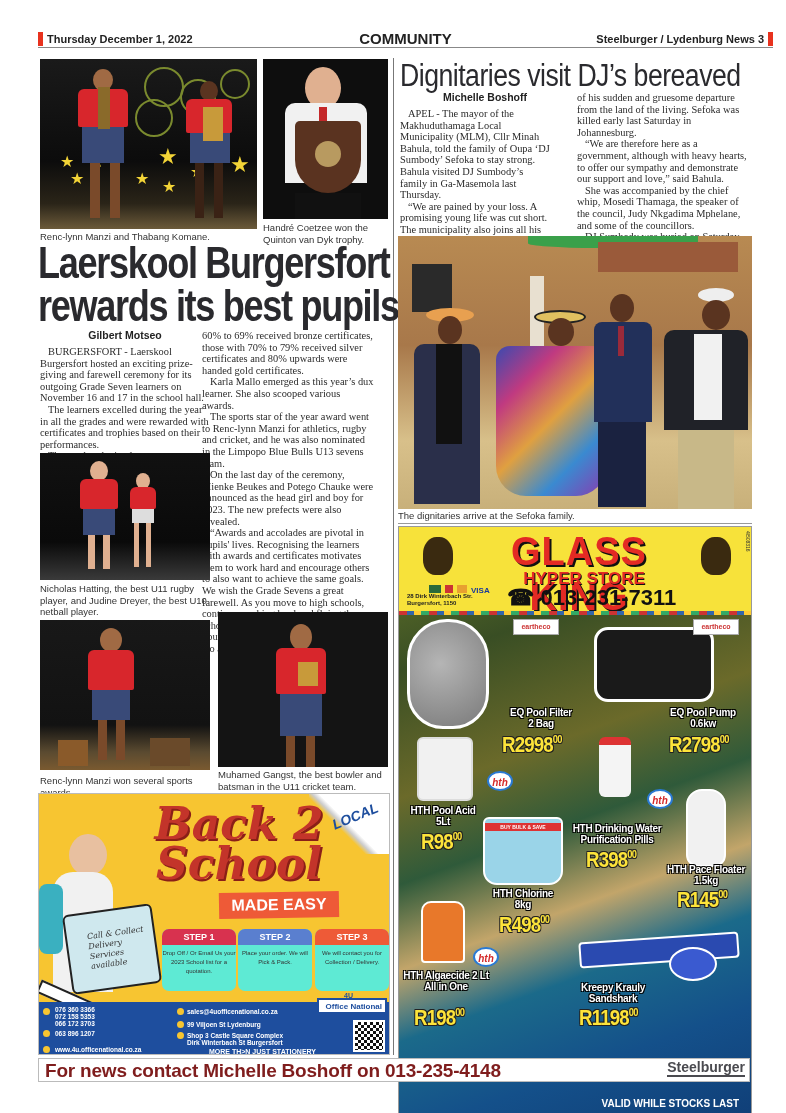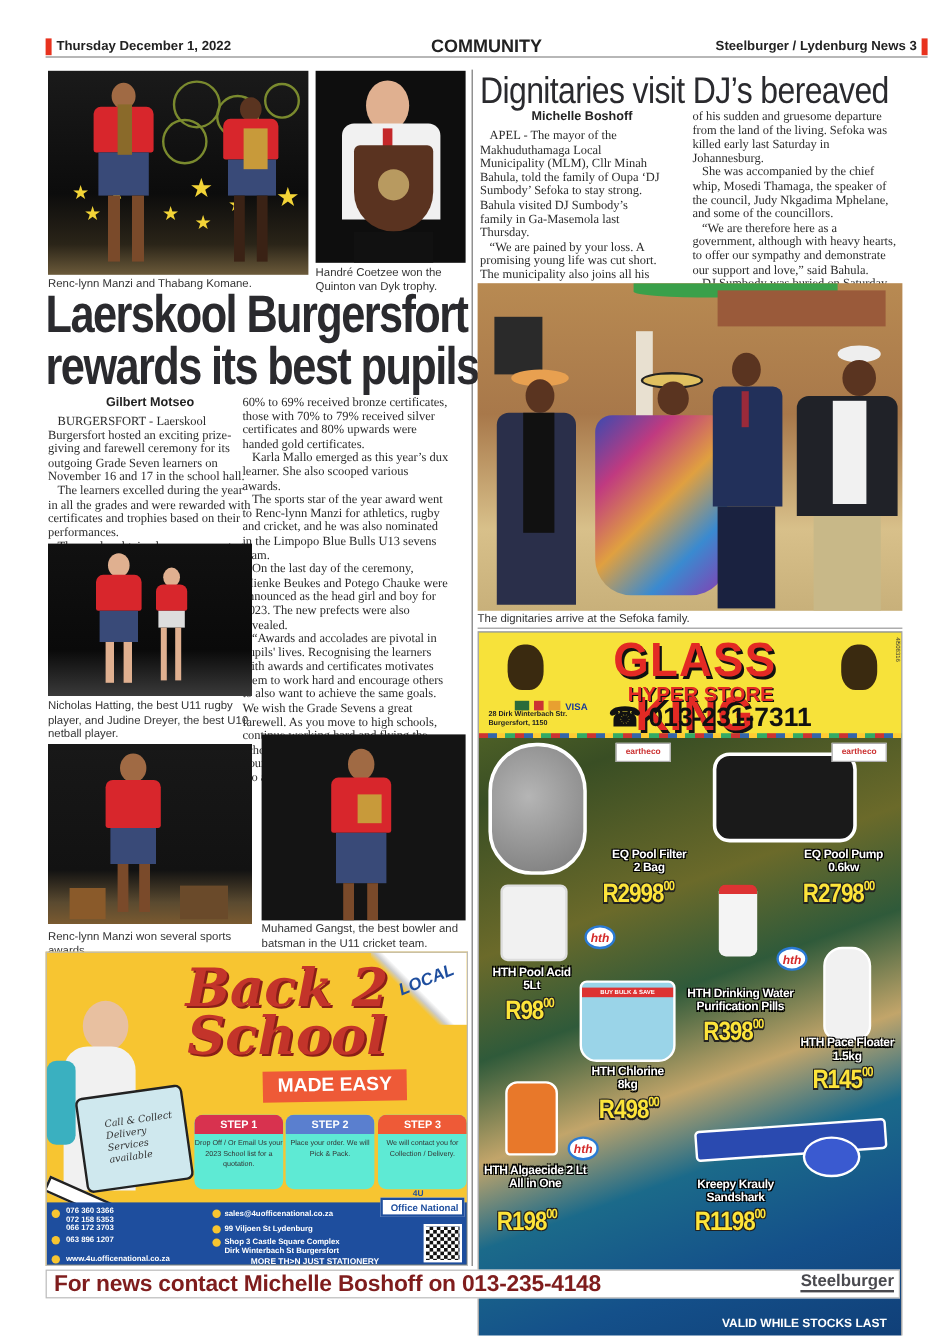--- a/index.html
+++ b/index.html
@@ -127,22 +127,22 @@
 <div class="caption" style="left:263px;top:222px;width:125px;">Handré Coetzee won the Quinton van Dyk trophy.</div>
 
 <div class="d-title">Dignitaries visit DJ’s bereaved</div>
 <div class="byline" style="left:400px;top:91px;width:170px;">Michelle Boshoff</div>
 <div class="body-col" style="left:400px;top:108px;width:152px;">
   <p>APEL - The mayor of the Makhuduthamaga Local Municipality (MLM), Cllr Minah Bahula, told the family of Oupa ‘DJ Sumbody’ Sefoka to stay strong. Bahula visited DJ Sumbody’s family in Ga-Masemola last Thursday.</p>
   <p>“We are pained by your loss. A promising young life was cut short. The municipality also joins all his fans, friends, family and colleagues in the entertainment business in the mourning</p>
 </div>
 <div class="body-col" style="left:577px;top:92px;width:170px;">
   <p style="text-indent:0;">of his sudden and gruesome departure from the land of the living. Sefoka was killed early last Saturday in Johannesburg.</p>
+  <p>“We are therefore here as a government, although with heavy hearts, to offer our sympathy and demonstrate our support and love,” said Bahula.</p>
   <p>She was accompanied by the chief whip, Mosedi Thamaga, the speaker of the council, Judy Nkgadima Mphelane, and some of the councillors.</p>
-  <p>“We are therefore here as a government, although with heavy hearts, to offer our sympathy and demonstrate our support and love,” said Bahula.</p>
   <p>DJ Sumbody was buried on Saturday at the Apel Cross Cemetery in Ga-Masemola, Ward 29 of MLM.</p>
 </div>
 
 <div class="rule-v" style="left:393px;top:58px;height:997px;"></div>
 
 <div class="headline">
   <div>Laerskool Burgersfort</div>
   <div>rewards its best pupils</div>
 </div>
 

